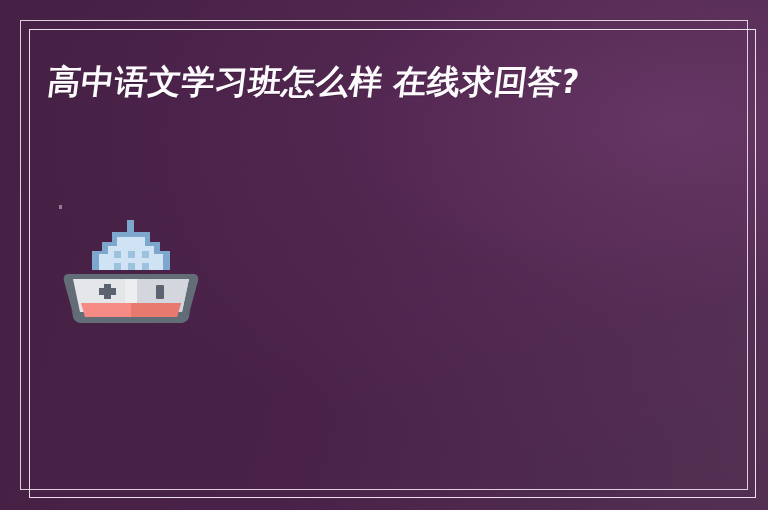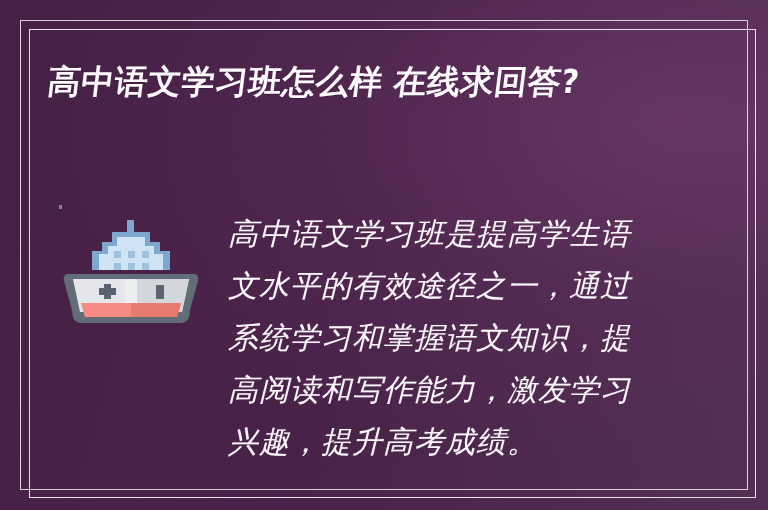--- a/index.html
+++ b/index.html
@@ -130,15 +130,14 @@
       <rect x="94" y="67" width="8" height="14" rx="1" fill="#5c6370"></rect>
 
       <path d="M19 85 L119 85 L115 99 L23 99 Z" fill="#f58b84"></path>
       <path d="M69 85 L119 85 L115 99 L69 99 Z" fill="#e8796f"></path>
 
       <path d="M20 99 L118 99 C124 99 128 96 129 90 L127 99 C126 103 122 105 118 105 L20 105
                C16 105 12 103 11 99 L9 90 C10 96 14 99 20 99 Z" fill="#636d78"></path>
     </svg>
   </div>
 
-  <p id="body-text">高中语文学习班是提高学生语文水平的有效途径之一，通过系统学习和掌握语文知识，提高阅读和写作能力，激发学习兴趣，提升高考成绩。</p>
 
 </div>
 
 </body></html>

